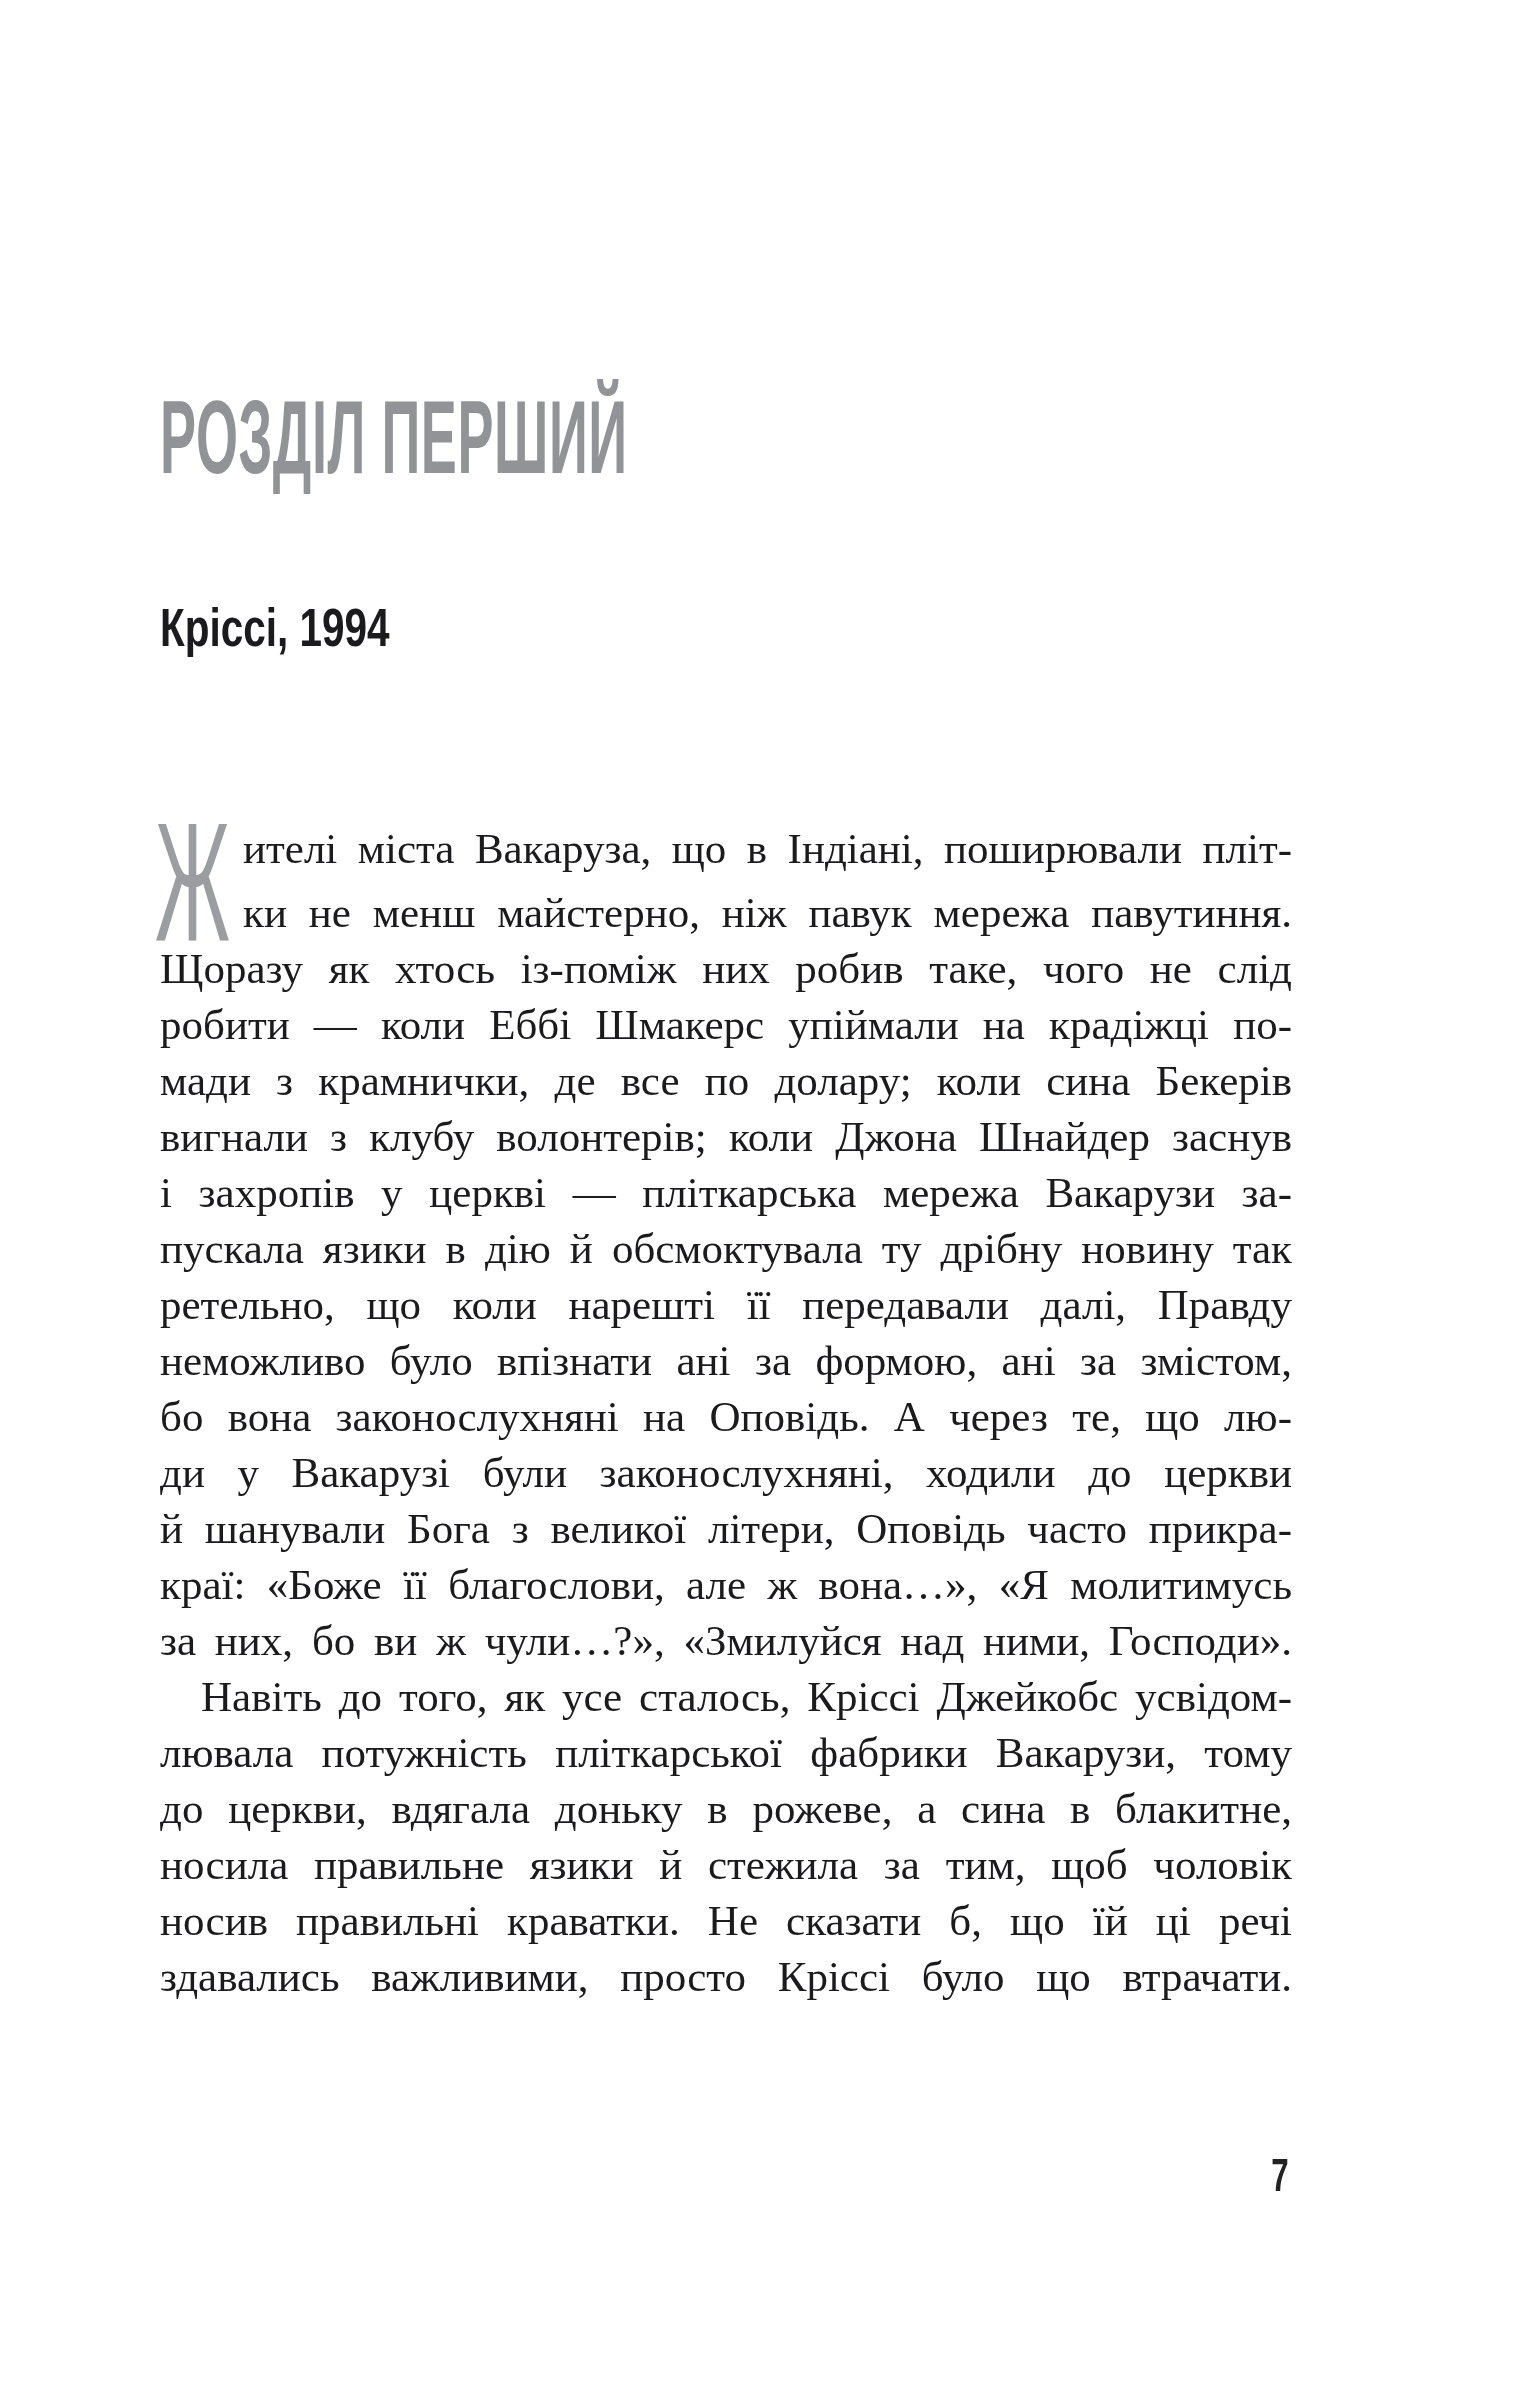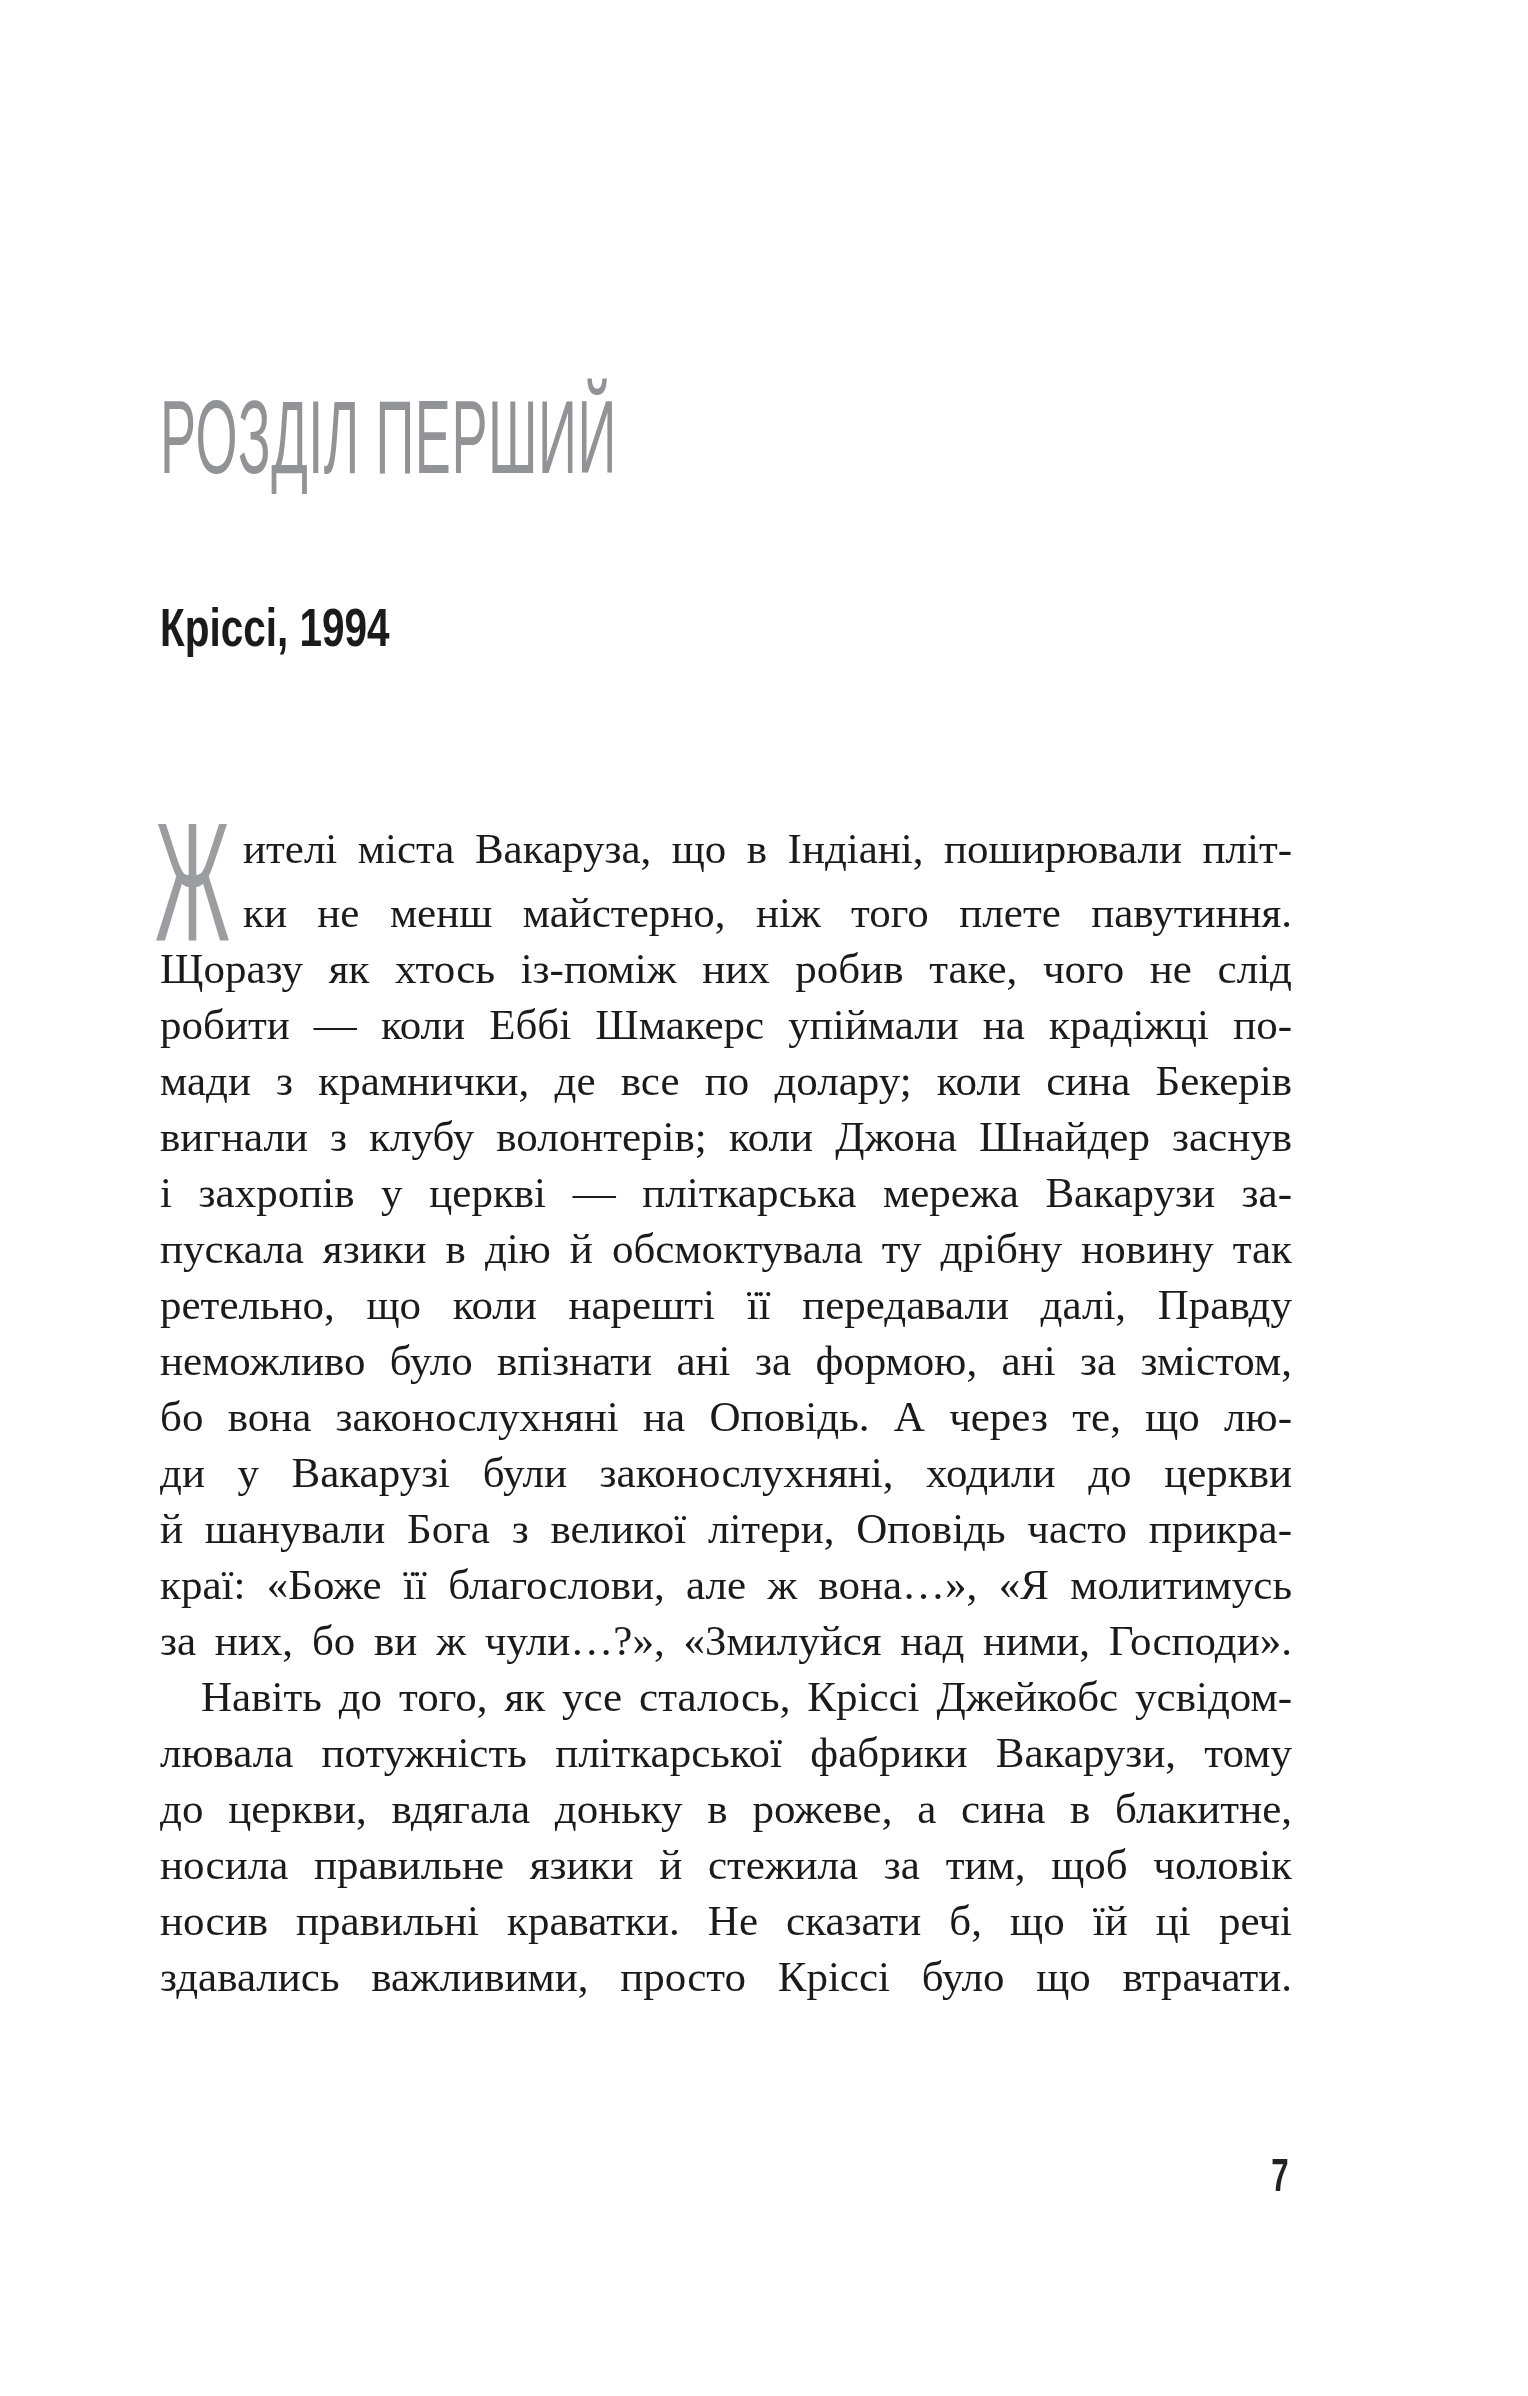--- a/index.html
+++ b/index.html
@@ -14,21 +14,21 @@
     background: #ffffff;
     overflow: hidden;
     font-family: "Liberation Serif", serif;
   }
   
   .chapter-heading {
     position: absolute;
     left: 160px;
     top: 385px;
     font-family: "Liberation Sans", sans-serif;
-    font-weight: 400;
+    font-weight: 700;
     font-size: 104px;
     line-height: 1;
     color: #919396;
     white-space: nowrap;
   }
   .chapter-heading .squeeze {
     display: inline-block;
     transform: scaleX(0.52);
     transform-origin: 0 60%;
     letter-spacing: 1px;
@@ -112,21 +112,21 @@
   <div class="chapter-subtitle">
     <span class="squeeze">Кріссі, 1994</span>
   </div>
 
   <div class="drop-cap">
     <span class="squeeze">Ж</span>
   </div>
 
   <div class="body-text" id="body-text">
       <div class="line dc-clear">ителі міста Вакаруза, що в Індіані, поширювали пліт-</div>
-      <div class="line dc-clear">ки не менш майстерно, ніж того плете павутиння.</div>
+      <div class="line dc-clear">ки не менш майстерно, ніж павук мережа павутиння.</div>
       <div class="line">Щоразу як хтось із-поміж них робив таке, чого не слід</div>
       <div class="line">робити — коли Еббі Шмакерс упіймали на крадіжці по-</div>
       <div class="line">мади з крамнички, де все по долару; коли сина Бекерів</div>
       <div class="line">вигнали з клубу волонтерів; коли Джона Шнайдер заснув</div>
       <div class="line">і захропів у церкві — пліткарська мережа Вакарузи за-</div>
       <div class="line">пускала язики в дію й обсмоктувала ту дрібну новину так</div>
       <div class="line">ретельно, що коли нарешті її передавали далі, Правду</div>
       <div class="line">неможливо було впізнати ані за формою, ані за змістом,</div>
       <div class="line">бо вона законослухняні на Оповідь. А через те, що лю-</div>
       <div class="line">ди у Вакарузі були законослухняні, ходили до церкви</div>

